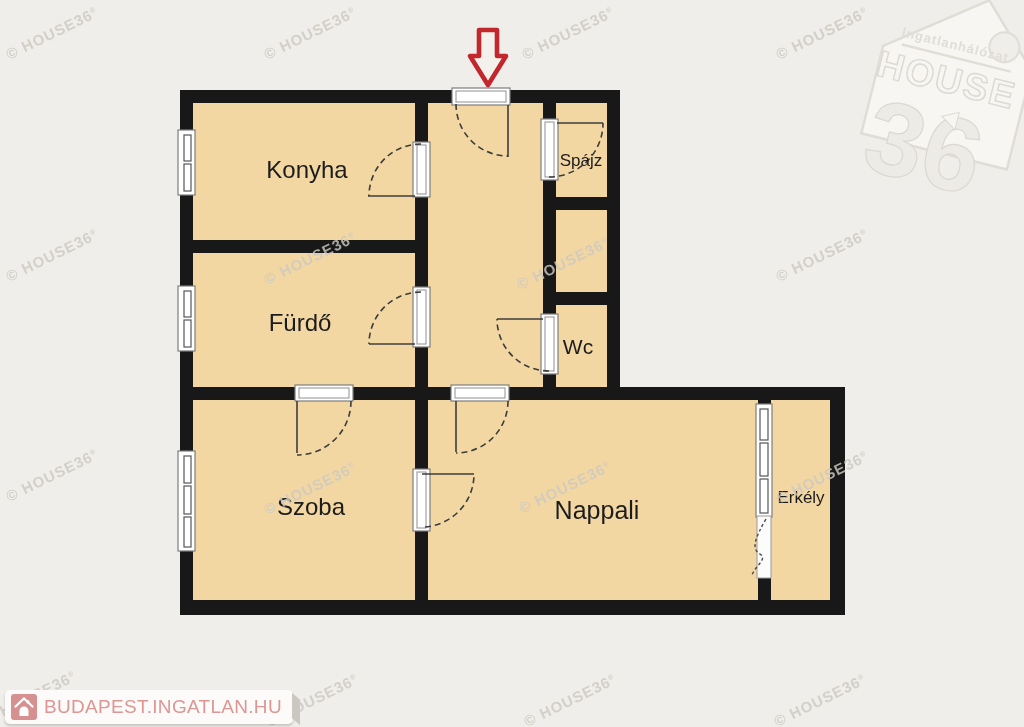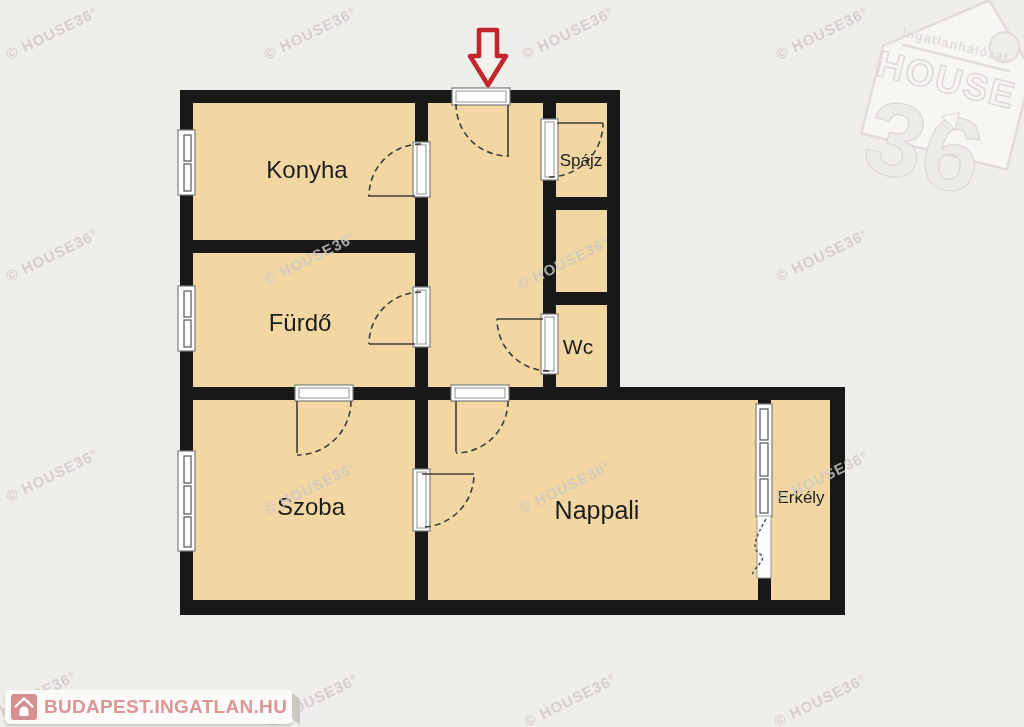--- a/index.html
+++ b/index.html
@@ -53,21 +53,21 @@
     position:absolute;left:5px;top:690px;width:288px;height:34px;
     background:#fcfbf9;border-radius:5px;
     box-shadow:0 2px 3px rgba(0,0,0,.18);
     display:flex;align-items:center;gap:7px;padding-left:6px;box-sizing:border-box;
   }
   .banner-edge{
     position:absolute;right:-7px;top:3px;width:8px;height:32px;background:#cbc8c2;
     clip-path:polygon(0 0,100% 20%,100% 100%,0 80%);
   }
   .footer-text{
-    color:var(--footer-text);font-weight:bold;font-size:19px;letter-spacing:.3px;
+    color:var(--footer-text);font-weight:normal;font-size:19px;letter-spacing:.3px;
   }
 </style>
 </head>
 <body>
 
 <div class="stage">
 
   <svg class="plan" width="1024" height="727" viewBox="0 0 1024 727">
 
     <g transform="translate(952,92) rotate(14)">

